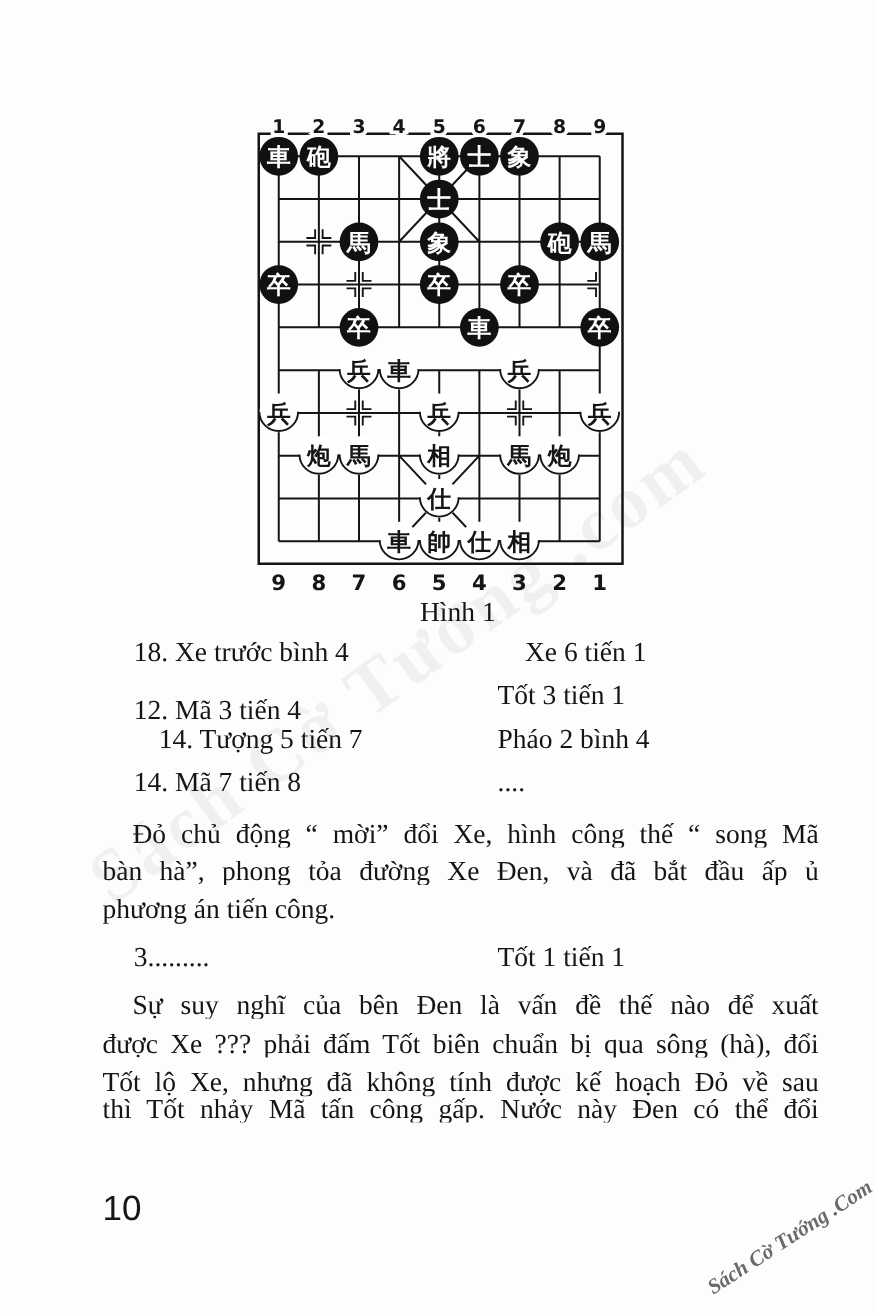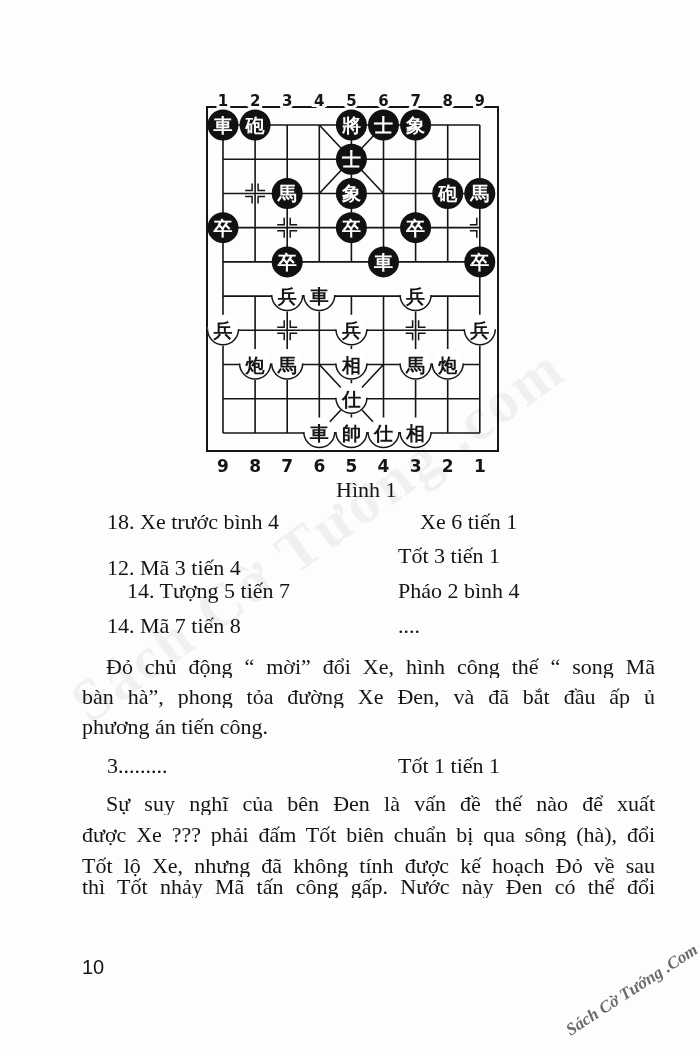--- a/index.html
+++ b/index.html
@@ -13,21 +13,21 @@
     position: absolute; font-family: "Liberation Serif", serif;
     font-size: 22px; line-height: 22px; white-space: nowrap; color: #151515;
   }
   .j {
     white-space: normal; text-align: justify; text-align-last: justify;
     height: 22px; overflow: hidden;
   }
   .caption { }
   .pagenum {
     position: absolute; font-family: "Liberation Sans", sans-serif;
-    font-size: 20px; line-height: 20px; color: #151515;
+    font-size: 28px; line-height: 20px; color: #151515;
   }
   .wm {
     position: absolute; left: 318px; top: 535px;
     transform: translate(-50%, -50%) rotate(-36deg);
     font-family: "Liberation Serif", serif; font-weight: bold; font-size: 60px;
     letter-spacing: 3px; color: rgba(0,0,0,0.05); white-space: nowrap;
     pointer-events: none;
   }
   .logo {
     position: absolute; left: 632px; top: 990px;

